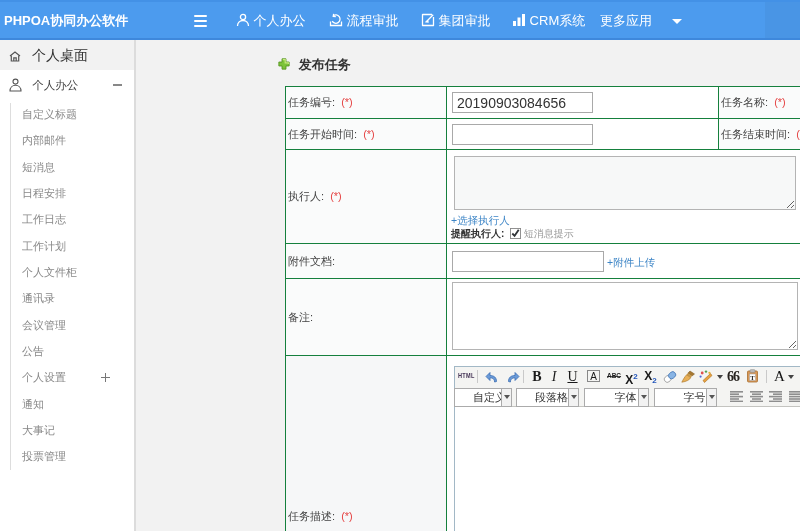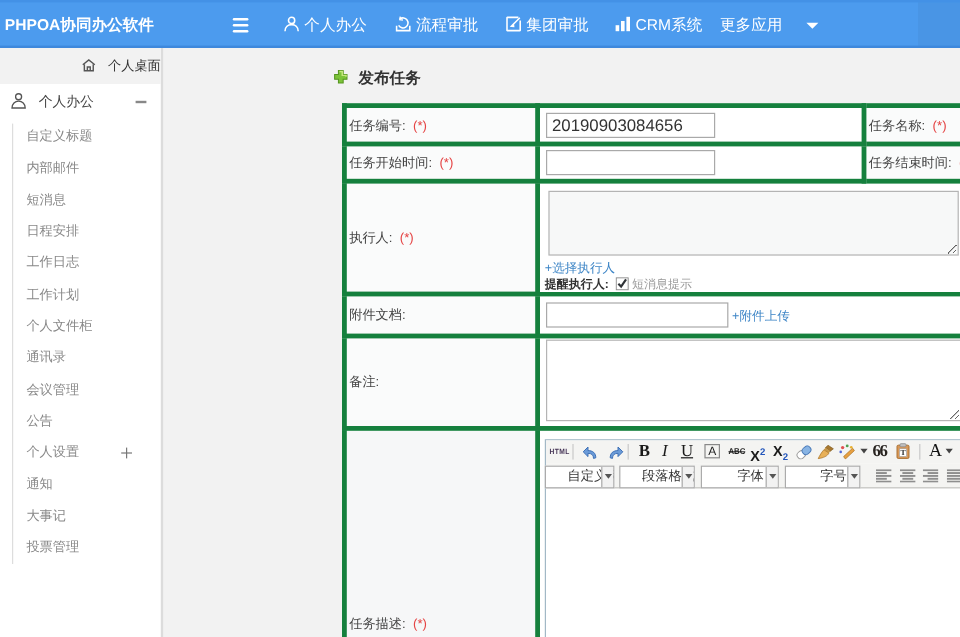--- a/index.html
+++ b/index.html
@@ -7,38 +7,38 @@
 .topbar { position:absolute; left:0; top:0; width:800px; height:40px; background:#4c9bee; border-top:2px solid #4391e6; border-bottom:2px solid #3e88dc; }
 .logo { position:absolute; left:4px; top:0; height:38px; line-height:38px; color:#fff; font-size:13px; font-weight:bold; }
 .nav { position:absolute; top:0; height:38px; color:#fff; font-size:13px; line-height:38px; }
 .nav svg { vertical-align:-2px; }
 .burger { position:absolute; left:194px; top:13px; width:13px; }
 .burger div { height:2px; background:#fff; margin-bottom:3px; border-radius:1px; }
 .caret-down { display:inline-block; width:0; height:0; border-left:5px solid transparent; border-right:5px solid transparent; border-top:5px solid #fff; vertical-align:1px; }
 .darkseg { position:absolute; right:0; top:0; width:35px; height:36px; background:rgba(0,0,0,0.035); }
 
 .sidebar { position:absolute; left:0; top:40px; width:136px; height:491px; background:#fff; border-right:2px solid #dcdcdc; }
-.sb-desk { height:30px; background:#f2f2f2; line-height:30px; color:#333; font-size:11px;text-align:right; }
+.sb-desk { height:30px; background:#f2f2f2; line-height:30px; color:#333; font-size:14px; }
 .sb-desk svg { vertical-align:-2px; margin:0 7px 0 9px; }
 .sb-office { height:31px; line-height:31px; color:#444; font-size:11.5px; position:relative; }
 .sb-office svg { vertical-align:-3px; margin:0 7px 0 9px; }
 .minus { position:absolute; right:12px; top:14px; width:9px; height:2px; background:#888; }
 .sb-menu { list-style:none; }
 .sb-menu { position:relative; } .sb-menu:before { content:""; position:absolute; left:10px; top:2px; bottom:0; width:1px; background:#ddd; }
 .sb-menu li { height:26.35px; line-height:26.35px; padding-left:22px; font-size:11px; color:#888; position:relative; }
 .plus { position:absolute; left:101px; top:9px; width:9px; height:9px; }
 .plus:before { content:""; position:absolute; left:0; top:4px; width:9px; height:1px; background:#777; }
 .plus:after { content:""; position:absolute; left:4px; top:0; width:1px; height:9px; background:#777; }
 
 .content { position:absolute; left:138px; top:40px; width:662px; height:491px; background:#f2f2f2; }
 .title { position:absolute; left:140px; top:16px; font-size:13px; font-weight:bold; color:#333; }
 
 
 table.form { position:absolute; left:147px; top:46px; border-collapse:collapse; table-layout:fixed; width:1080px; background:#fff; }
-table.form td { border:4px solid #15803d; font-size:11px; color:#444; vertical-align:middle;margin-left:15px; }
+table.form td { border:1px solid #15803d; font-size:11px; color:#444; vertical-align:middle;margin-left:15px; }
 td.lbl { background:#fafbfb; padding-left:2px; }
 td.val { background:#fff; padding-left:5px; }
 .star { color:#e54545; }
 input.txt { border:1px solid #a9a9a9; height:21px; font-size:14px; color:#333; font-family:"Liberation Sans",sans-serif; padding:0 4px; background:#fff; }
 textarea.ta { border:1px solid #b4b4b4; background:#fcfcfc; resize:both; }
 a.lnk { color:#3d85c6; text-decoration:none; font-size:10.5px; }
 .remind { font-weight:bold; color:#333; font-size:10px; }
 .gray { color:#999; font-weight:normal; font-size:10px;text-align:right; }
 
 

